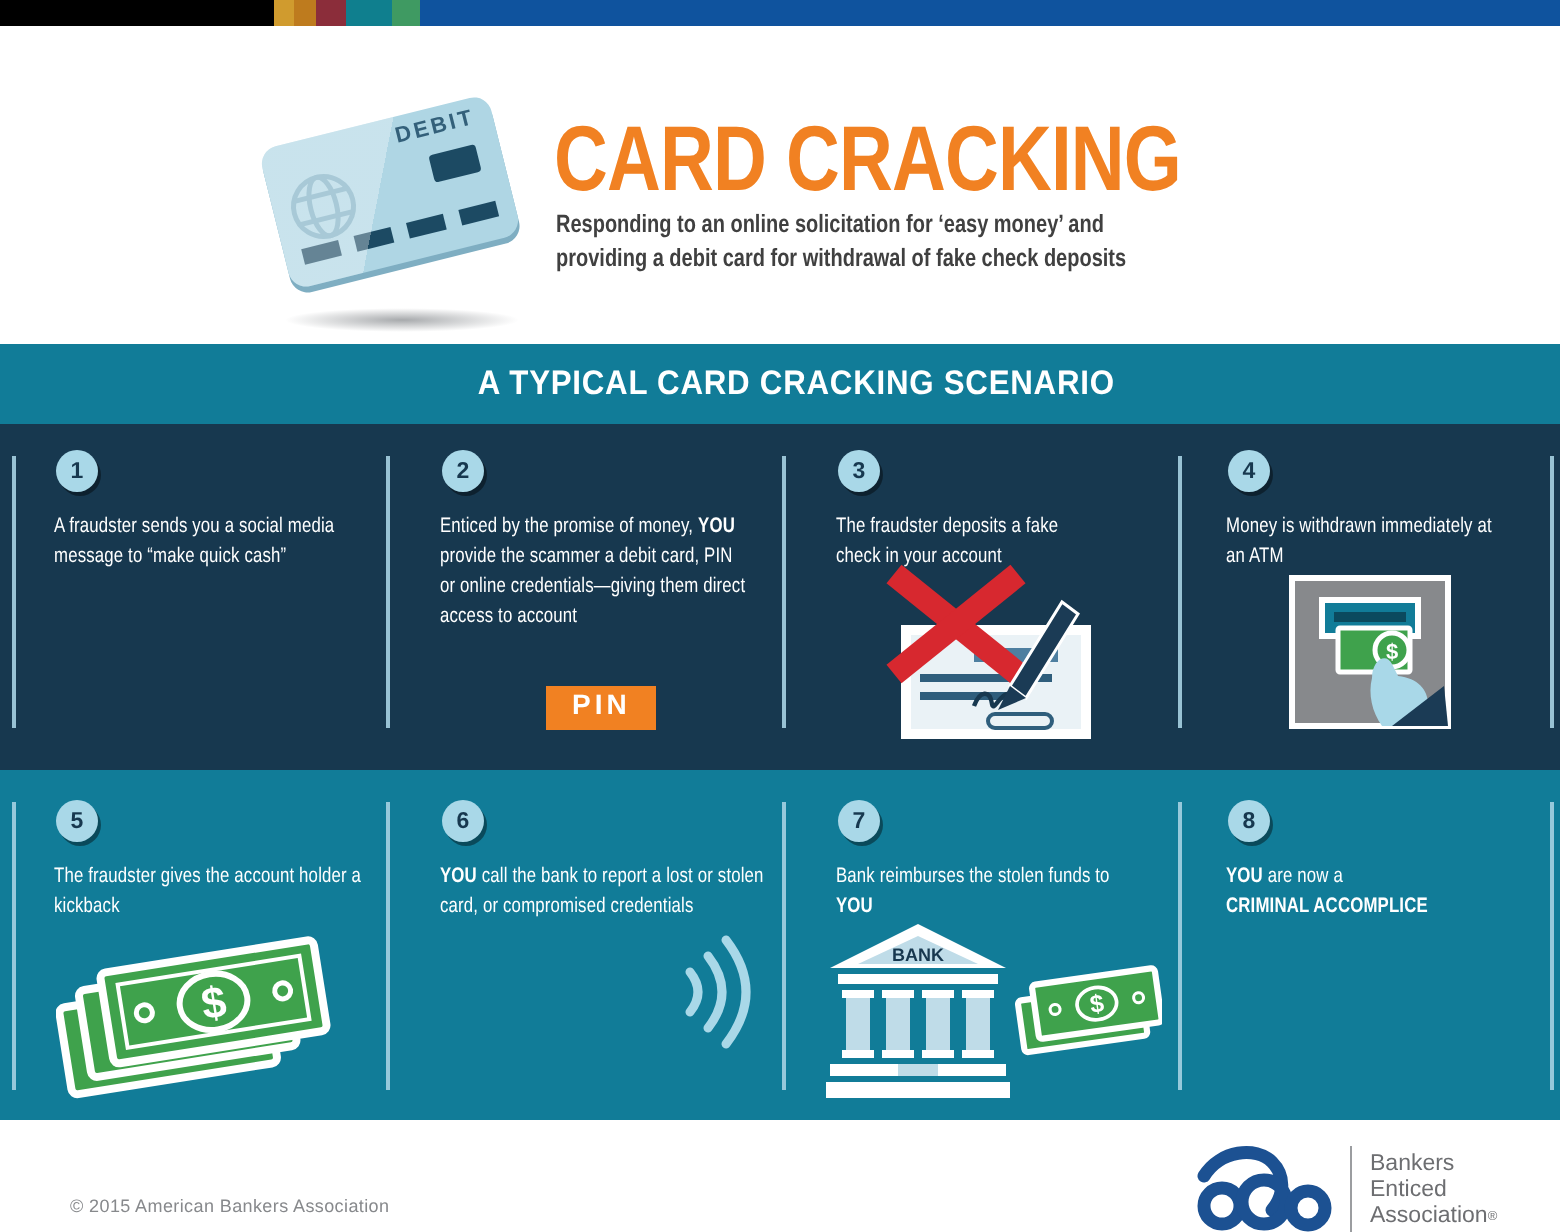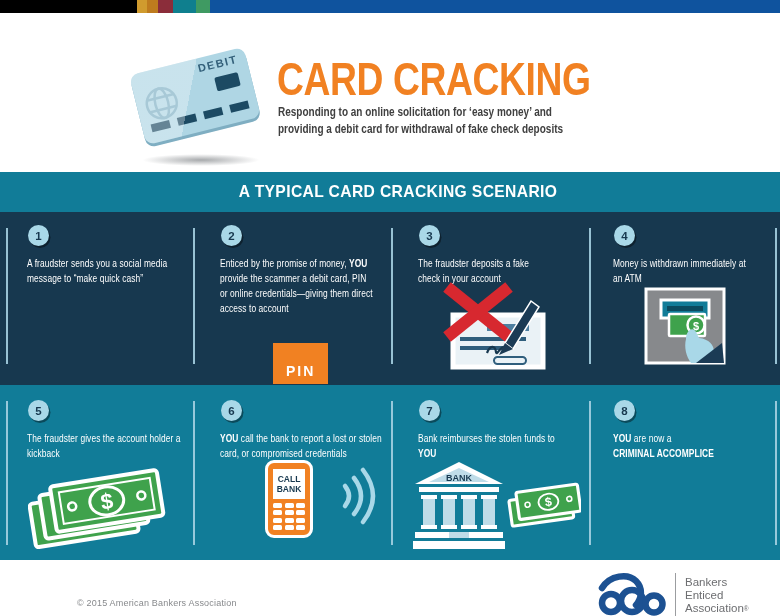--- a/index.html
+++ b/index.html
@@ -58,21 +58,21 @@
     border-radius:8px; padding:8px 4px 4px 11px; }
   .bubble::after { content:''; position:absolute; bottom:-15px; left:66px; width:0; height:0;
     border-left:8px solid transparent; border-right:17px solid transparent; border-top:16px solid #A9D8E8; }
   .bubble div { color:#17384F; font-weight:bold; font-size:10.5px; line-height:13px;
     transform:scaleX(.88); transform-origin:left top; white-space:nowrap; }
 
   
   .card-number { position:absolute; left:5px; top:92px; color:#F18122; font-family:"DejaVu Sans Mono", monospace;
     font-weight:bold; font-size:13.5px; letter-spacing:.5px; word-spacing:4px; white-space:nowrap; }
   .pin-box { position:absolute; left:60px; top:118px; background:#F18122; color:#fff; font-weight:bold;
-    font-size:14px; letter-spacing:2px; padding:20px 13px 5px; }
+    font-size:14px; letter-spacing:2px; padding:1px 13px 5px; }
 
   
   .check-icon { position:absolute; left:26px; top:56px; }
   .atm-icon { position:absolute; left:38px; top:62px; }
   .money-icon { position:absolute; left:8px; top:55px; }
   .bank-icon { position:absolute; left:2px; top:60px; }
   .mug { position:absolute; left:40px; top:56px; width:88px; height:92px; background:#fff; border-radius:3px; }
   .mug-lines { position:absolute; left:6px; right:6px; top:9px; bottom:9px;
     background:repeating-linear-gradient(to bottom, #F18122 0 3px, transparent 3px 13.5px); }
   .mug svg { position:absolute; left:0; top:0; }
@@ -81,21 +81,21 @@
   .phone { position:absolute; left:52px; top:60px; width:48px; height:78px; background:#F18122;
     border:3px solid #fff; border-radius:9px; }
   .phone-screen { position:absolute; left:5px; top:6px; width:32px; height:30px; background:#fff;
     color:#17384F; font-weight:bold; font-size:8.5px; line-height:10px; text-align:center; padding-top:5px; }
   .keypad { position:absolute; left:5px; bottom:5px; width:32px; display:grid;
     grid-template-columns:repeat(3,1fr); gap:2.5px; }
   .key { height:5px; background:#fff; border-radius:1.5px; }
   .signal { position:absolute; left:128px; top:62px; }
 
   
-  .copyright { position:absolute; left:35px; top:598px; font-size:9px; color:#87898C; letter-spacing:.2px;margin-left:42px; }
+  .copyright { position:absolute; left:35px; top:598px; font-size:9px; color:#87898C; letter-spacing:.2px; }
   .aba-logo { position:absolute; left:598px; top:572px; display:flex; align-items:center; gap:9px; }
   .logo-rule { width:1px; height:44px; background:#9B9DA0; }
   .logo-text { font-size:11.5px; color:#6D6E71; line-height:13px; }
   .reg { font-size:6.5px; vertical-align:1px; }
 </style>
 </head>
 <body>
 
 <div class="canvas">
 
@@ -207,37 +207,20 @@
         <text x="79" y="55" text-anchor="middle" font-size="22" font-weight="bold" fill="#fff">$</text>
         <circle cx="44" cy="47" r="4" fill="none" stroke="#fff" stroke-width="2.5"></circle>
         <circle cx="114" cy="47" r="4" fill="none" stroke="#fff" stroke-width="2.5"></circle>
       </g>
     </svg>
   </div>
 
   <div class="step" style="left:213px; top:400px; height:160px;">
     <div class="badge">6</div>
     <div class="step-text t6"><span class="b">YOU</span><span> call the bank to report a lost or stolen card, or compromised credentials</span></div>
-    <div class="phone" style="background: rgb(241, 129, 34);">
-      <div class="phone-screen">CALL BANK</div>
-      <div class="keypad">
-        <span class="key"></span>
-          <span class="key"></span>
-          <span class="key"></span>
-        <span class="key"></span>
-          <span class="key"></span>
-          <span class="key"></span>
-        <span class="key"></span>
-          <span class="key"></span>
-          <span class="key"></span>
-        <span class="key"></span>
-          <span class="key"></span>
-          <span class="key"></span>
-      </div>
-    </div>
     <svg class="signal" width="36" height="68" viewBox="0 0 36 68">
       <path d="M4,24 q8,10 0,20" stroke="#A9D8E8" stroke-width="4.5" fill="none" stroke-linecap="round"></path>
       <path d="M13,16 q14,18 0,36" stroke="#A9D8E8" stroke-width="4.5" fill="none" stroke-linecap="round"></path>
       <path d="M22,8 q20,26 0,52" stroke="#A9D8E8" stroke-width="4.5" fill="none" stroke-linecap="round"></path>
     </svg>
   </div>
 
   <div class="step" style="left:411px; top:400px; height:160px;">
     <div class="badge">7</div>
     <div class="step-text t7"><span>Bank reimburses the stolen funds to </span><span class="b">YOU</span></div>

